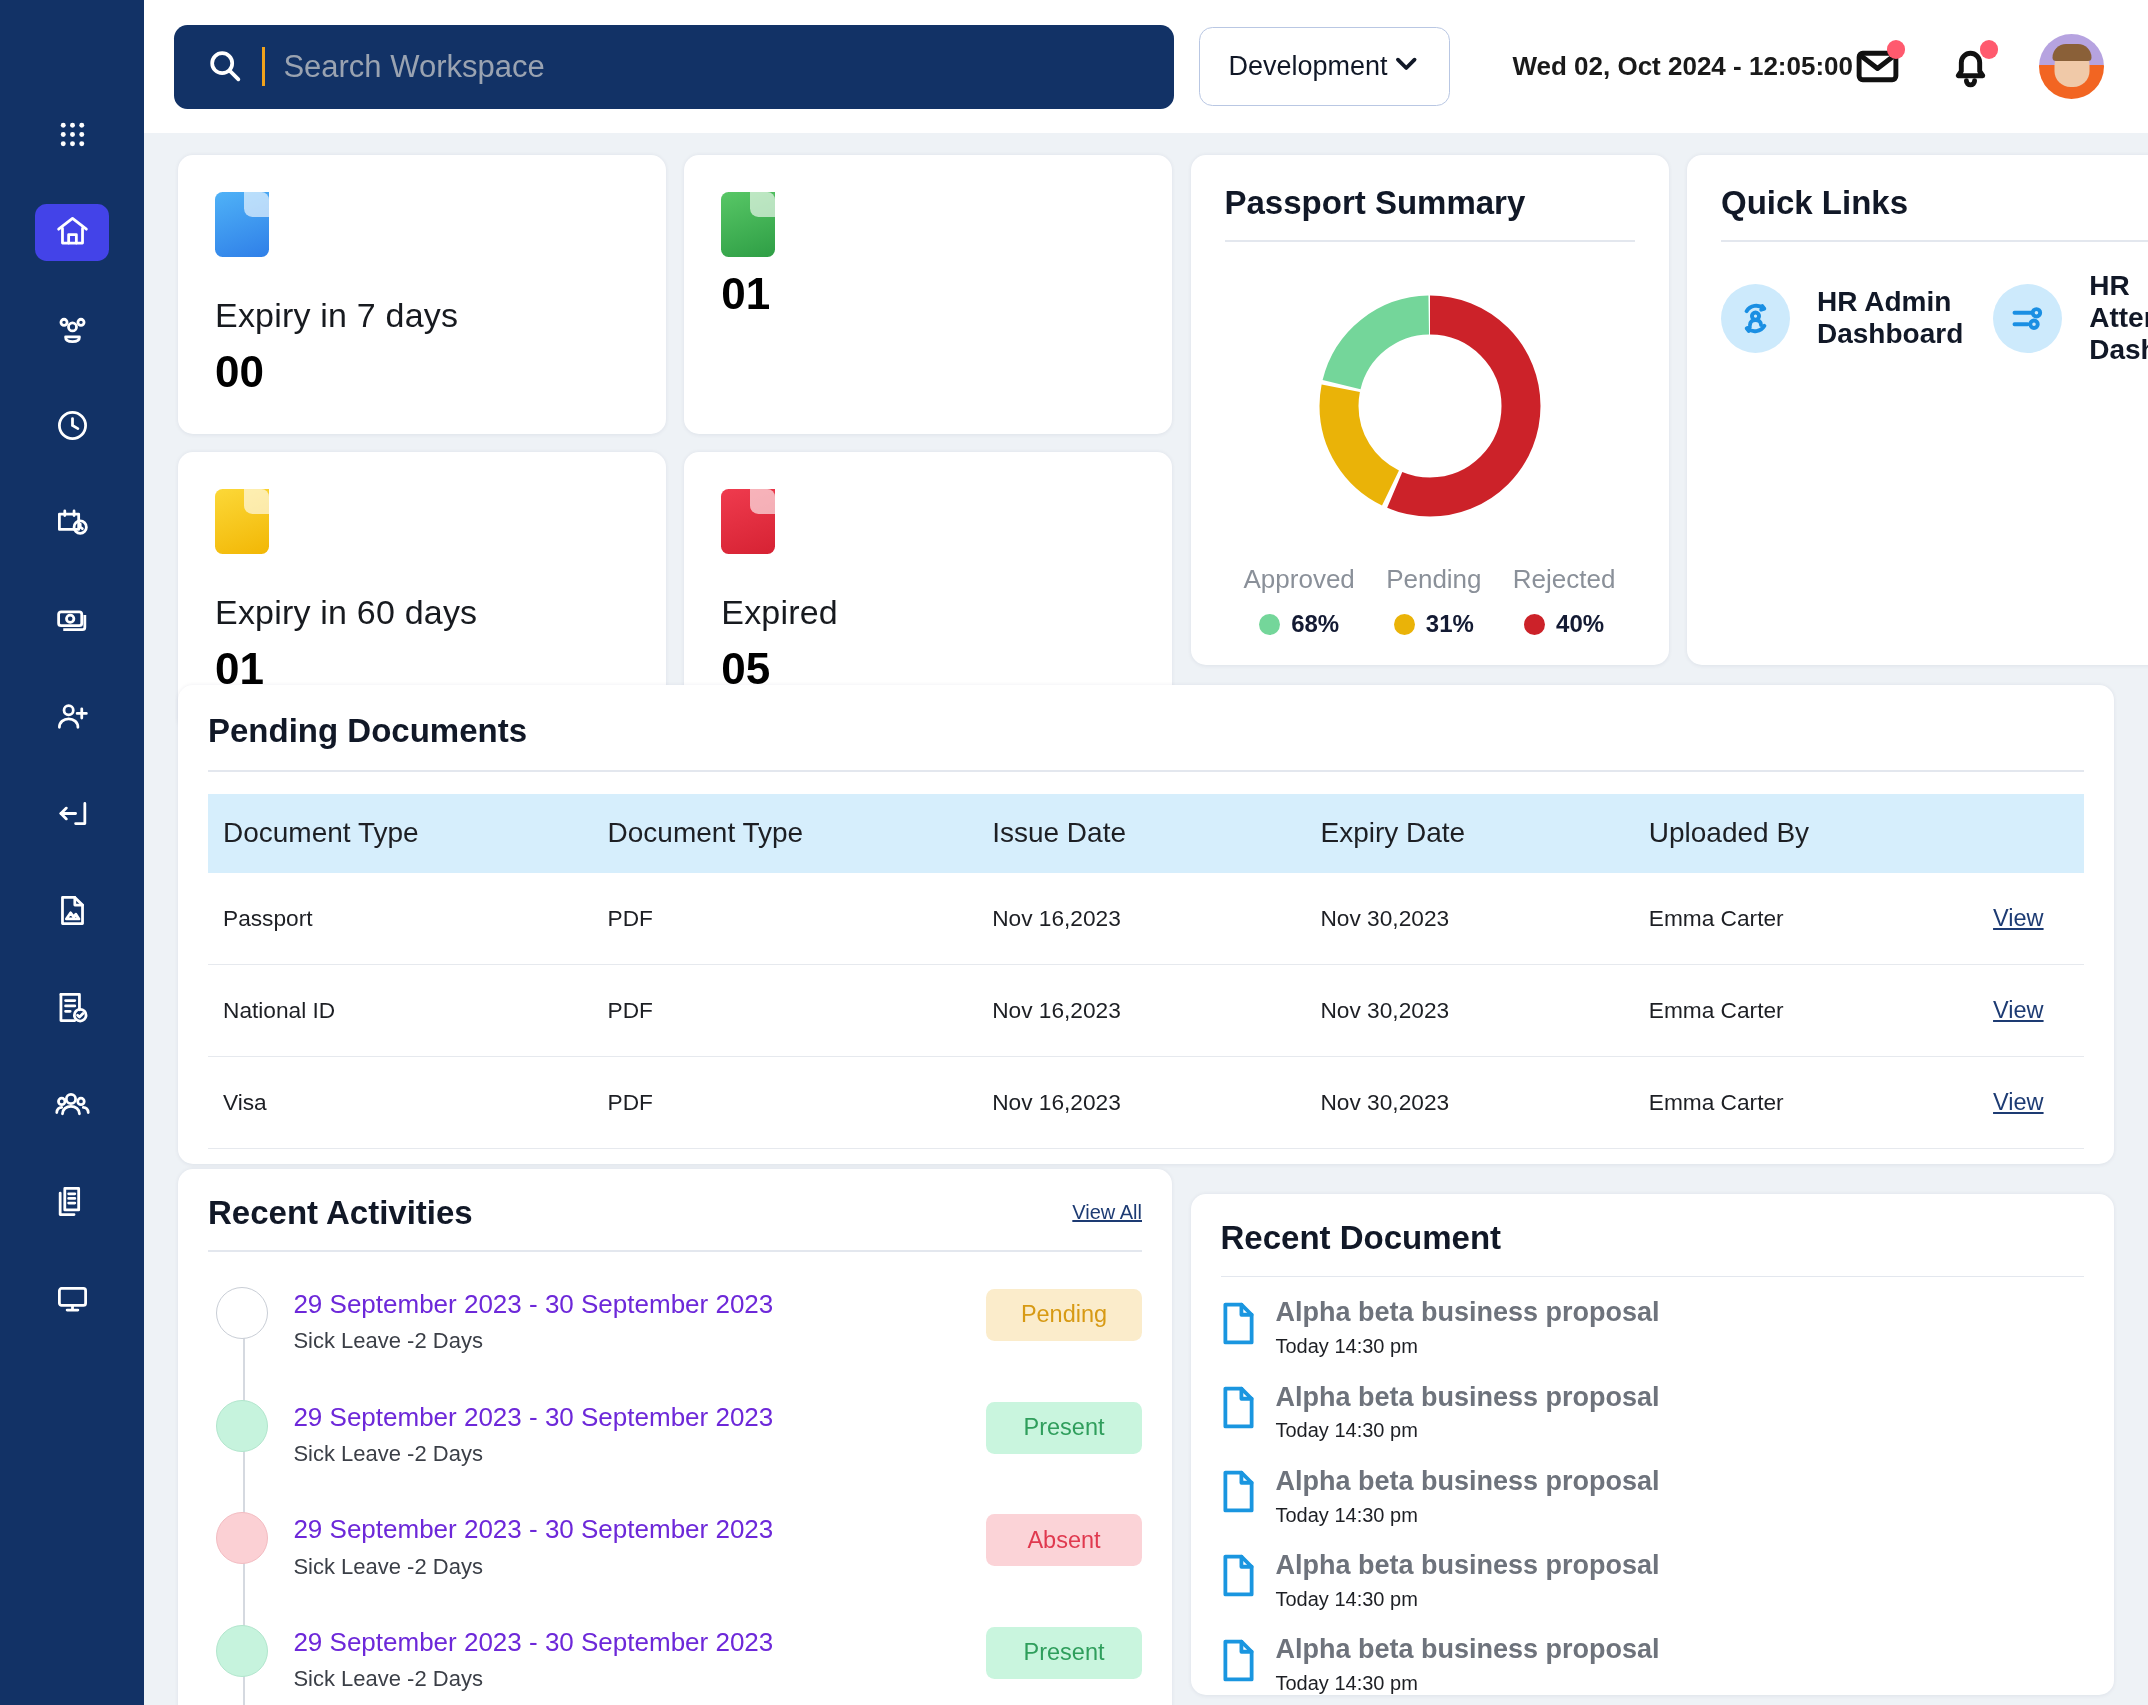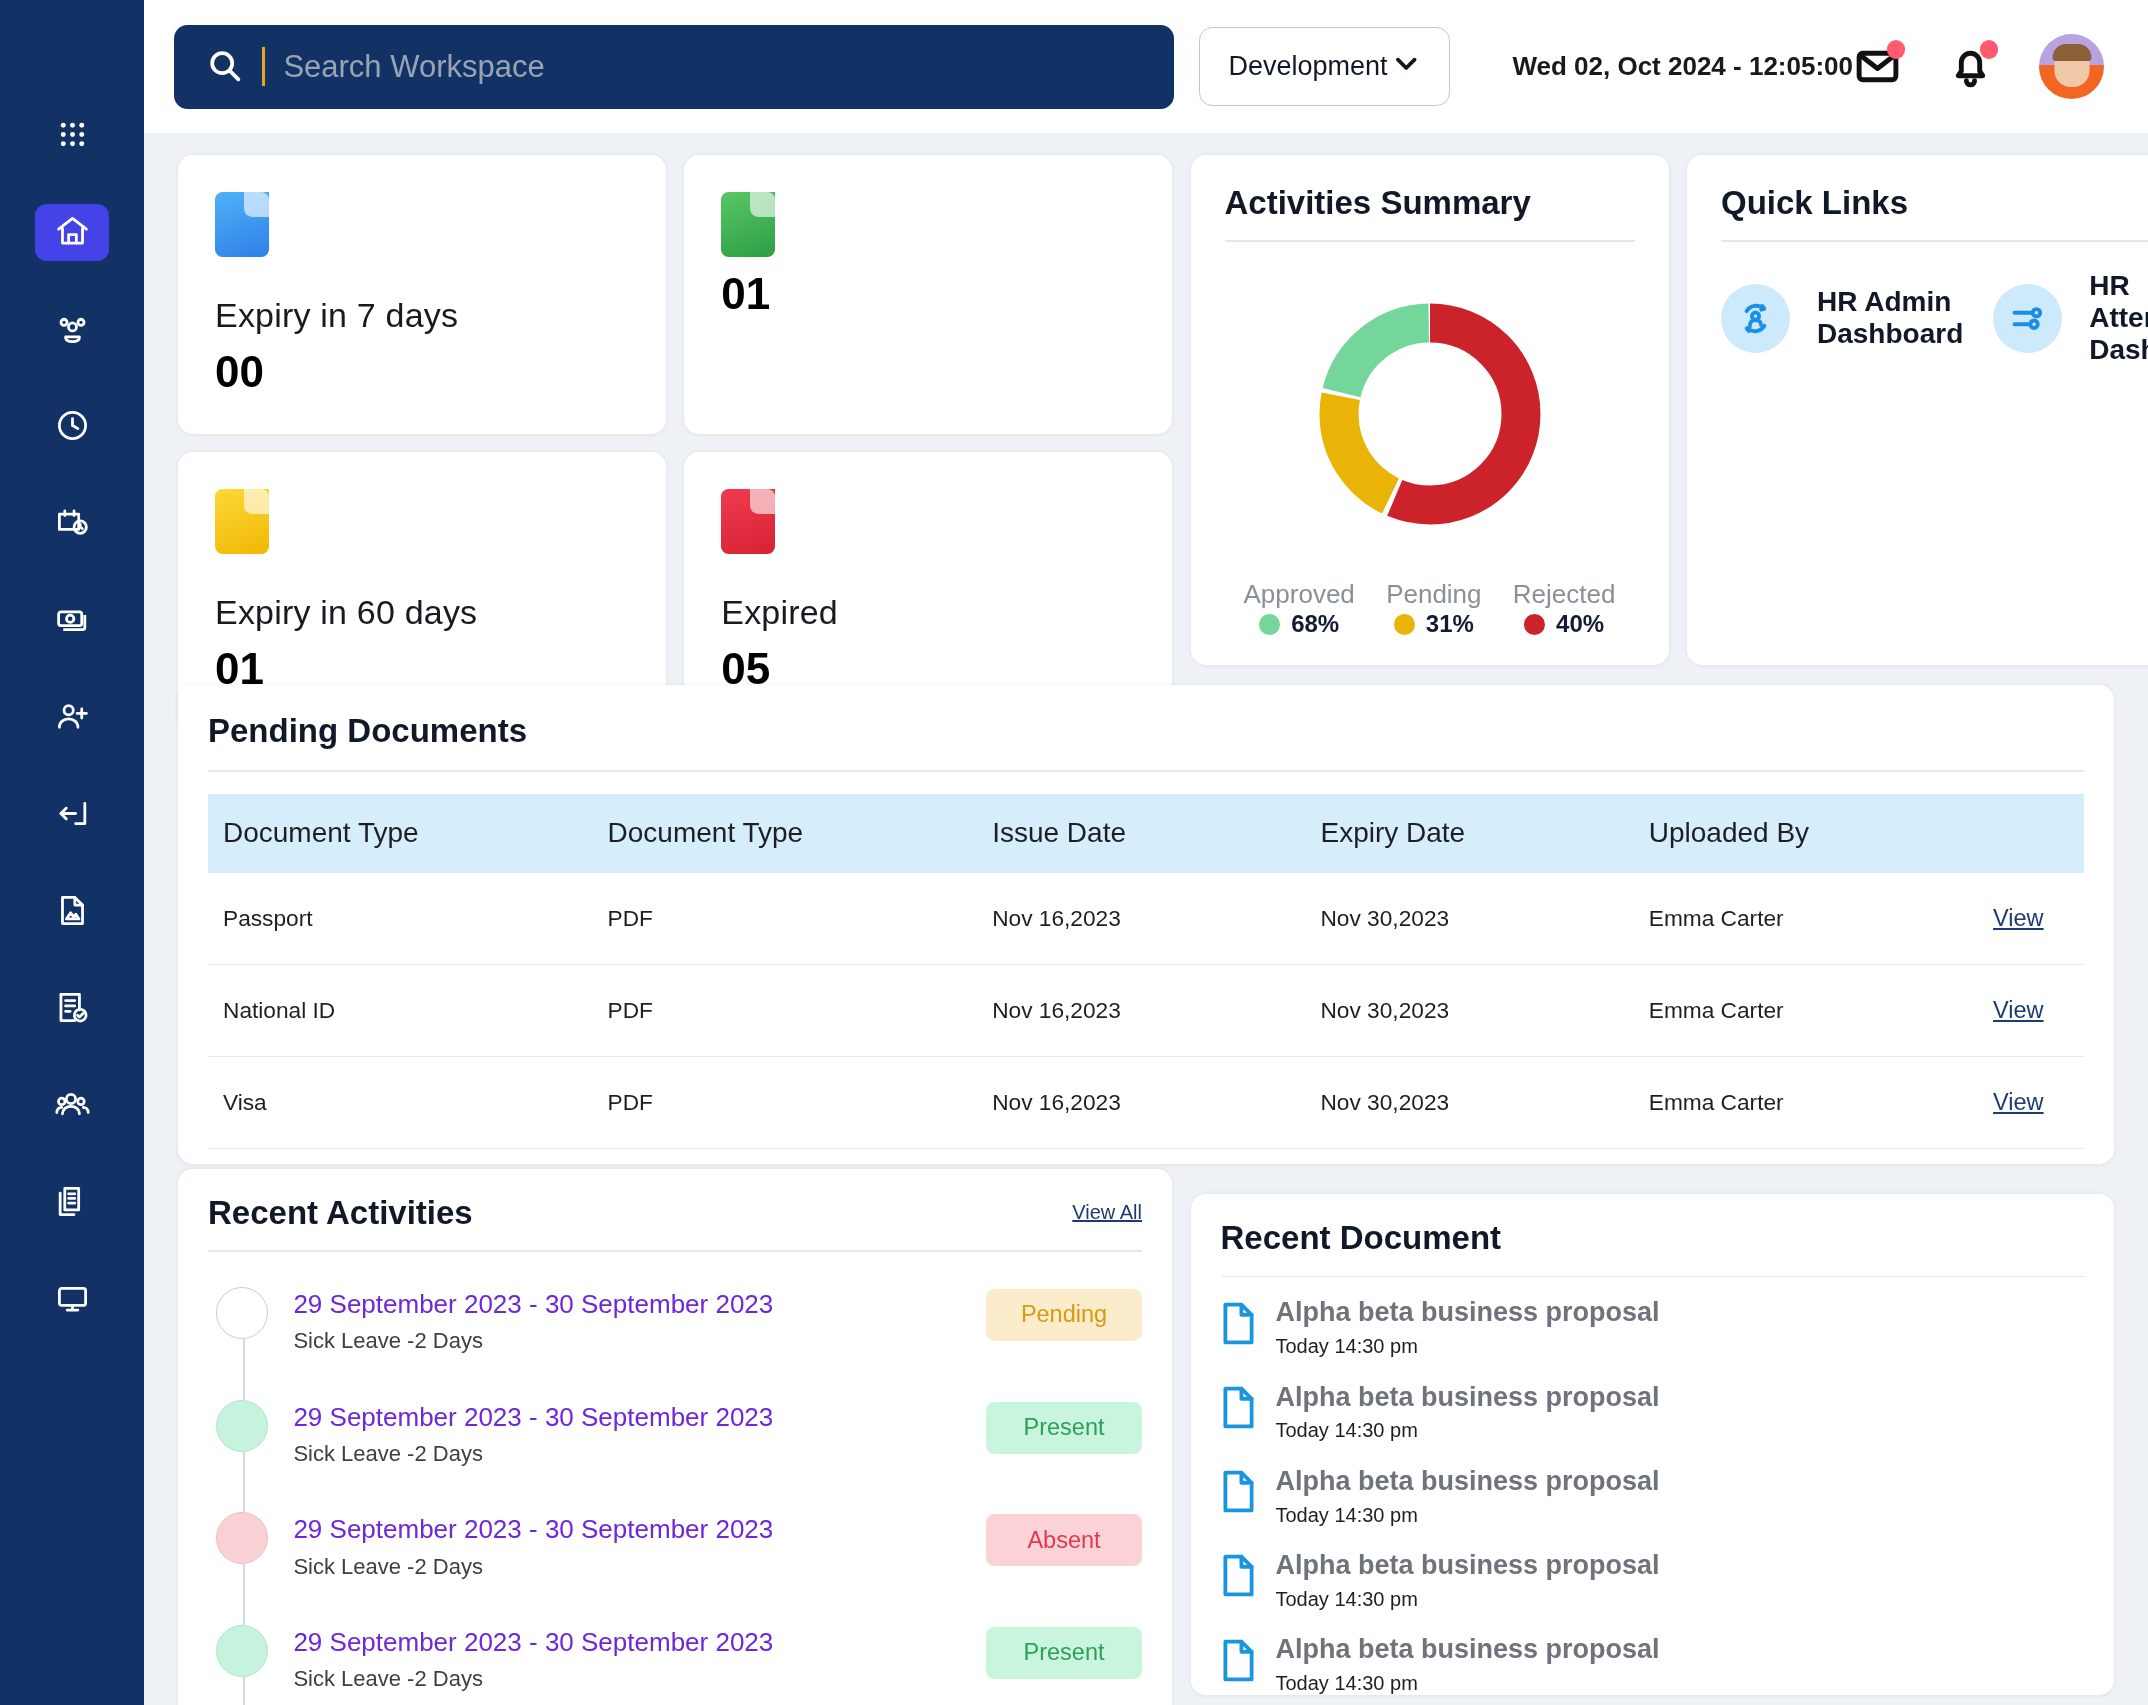--- a/index.html
+++ b/index.html
@@ -122,21 +122,21 @@
   .di-yellow{ background: linear-gradient(160deg,#fcd838,#f2b705); }
   .di-red   { background: linear-gradient(160deg,#ef3b4e,#d62233); }
   .stat-title { margin-top: 39px; font-size: 34px; color: #171a1f; letter-spacing:0.2px; }
   .stat-value { margin-top: 11.7px; font-size: 44px; font-weight: bold; color: #000; }
 
   .summary-card { flex: 0 0 478px; padding: 28.5px 34px 22px 34px; display:flex; flex-direction:column; }
   .panel-title { font-size: 33px; font-weight: bold; color: #111827; }
   .panel-rule { height: 1.7px; background: #e3e7ee; margin-top: 18.5px; }
   .donut-wrap { flex:1; display:flex; align-items:center; justify-content:center; padding: 10px 0 3.4px;}
   .legend { display:flex; justify-content:space-around; padding: 0 3.4px 5px; }
-  .legend-col { display:flex; flex-direction:column; align-items:center; }
+  .legend-col { display:flex; flex-direction:column; align-items:center; gap: 15px; }
   .legend-name { font-size: 26px; color: #8a9099; }
   .legend-val { display:flex; align-items:center; gap: 11px; font-size: 24px; font-weight:bold; color:#131a33; }
   .swatch { width: 21px; height: 21px; border-radius: 50%; }
 
   .quick-card { flex: 1; padding: 28.5px 34px; display:flex; flex-direction:column; }
   .ql-list { margin-top: 28.5px; display:flex; flex-direction:row; gap: 30px; }
   .ql-item { display:flex; align-items:center; gap: 27px; cursor:pointer; }
   .ql-bubble {
     width: 69px; height: 69px; border-radius: 50%; background: #cdeafc;
     display:flex; align-items:center; justify-content:center; flex:0 0 auto;
@@ -415,21 +415,21 @@
             <div class="stat-value">01</div>
           </div>
           <div class="card stat-card">
             <div class="doc-icon di-red"></div>
             <div class="stat-title">Expired</div>
             <div class="stat-value">05</div>
           </div>
         </div>
 
         <div class="card summary-card">
-          <div class="panel-title">Activities Summary</div>
+          <div class="panel-title">Passport Summary</div>
           <div class="panel-rule"></div>
           <div class="donut-wrap">
             <svg viewBox="0 0 200 200" style="width:260px;height:260px;">
 
               <g transform="rotate(-90 100 100)" fill="none" stroke-width="30">
                 <circle cx="100" cy="100" r="70" stroke="#cc2229" stroke-dasharray="247.4 192.3" stroke-dashoffset="0"></circle>
                 <circle cx="100" cy="100" r="70" stroke="#eab308" stroke-dasharray="92.1 347.6" stroke-dashoffset="-251"></circle>
                 <circle cx="100" cy="100" r="70" stroke="#74d69a" stroke-dasharray="92.1 347.6" stroke-dashoffset="-346"></circle>
               </g>
             </svg>

